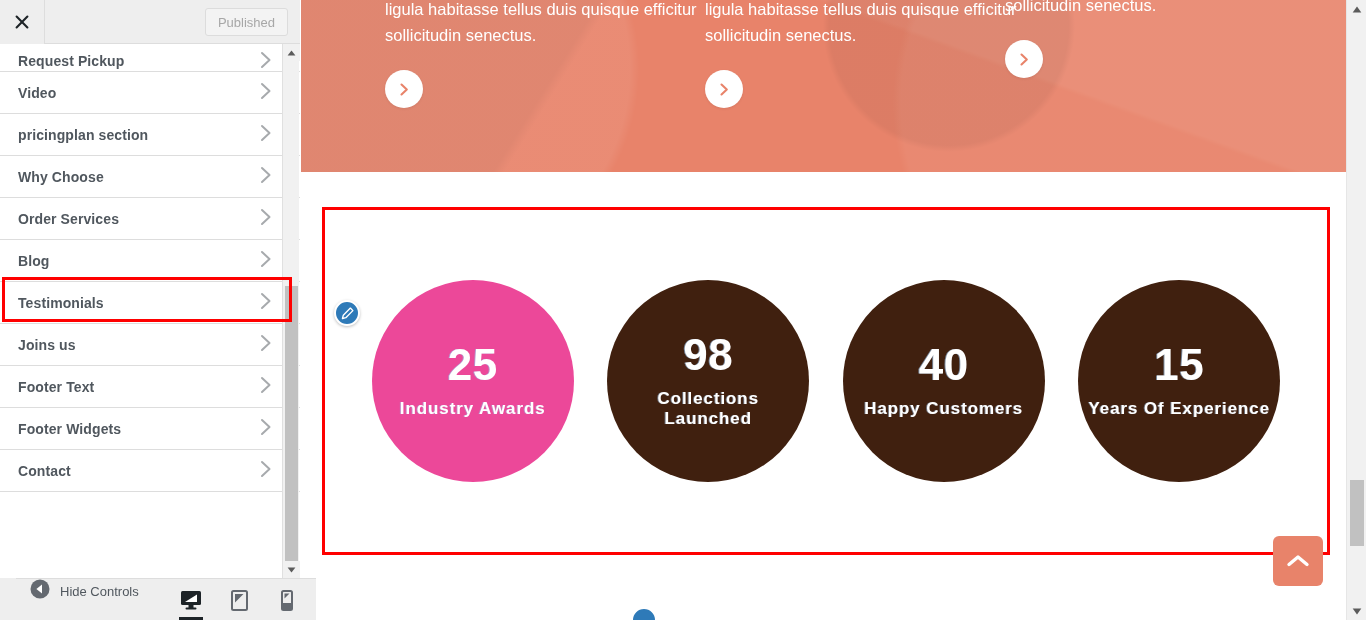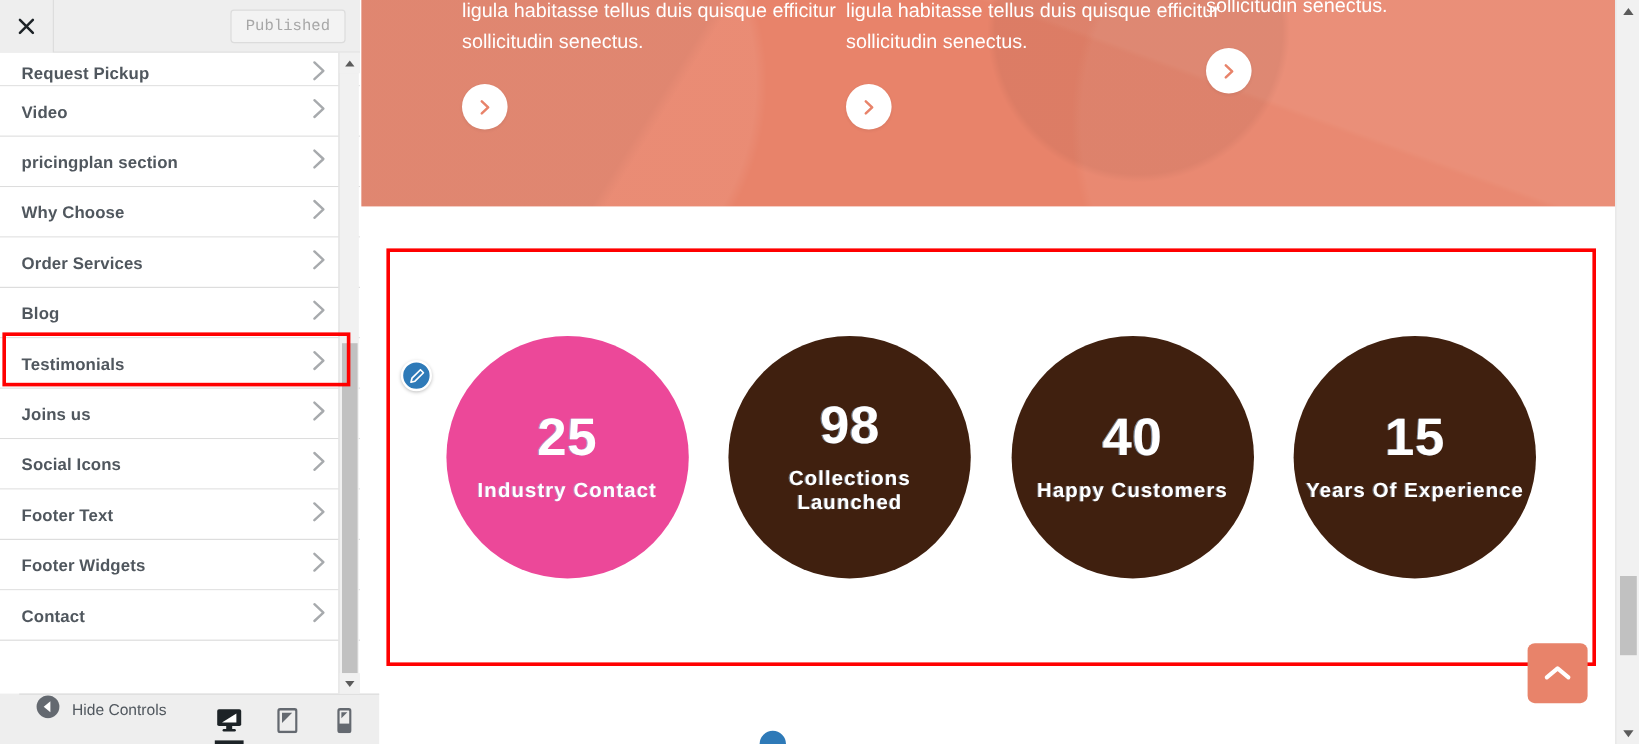--- a/index.html
+++ b/index.html
@@ -17,21 +17,21 @@
     width: 300px; height: 620px;
     background: #eeeeee;
     border-right: 1px solid #dddddd;
     z-index: 20;
   }
   #customizer-header {
     position: absolute; left: 0; top: 0;
     width: 300px; height: 44px;
     background: #eeeeee;
     border-bottom: 1px solid #dddddd;
-    display: flex; align-items: center; font-family: Liberation Mono, monospace;
+    display: flex; 
   }
   #close-btn {
     width: 45px; height: 44px;
     display: flex; align-items: center; justify-content: center;
     background: #eeeeee;
     border-right: 1px solid #dddddd;
     cursor: pointer;
   }
   #close-btn svg { display: block; }
   #header-actions {
@@ -358,26 +358,20 @@
               <path d="M2 2 L9.5 9 L2 16" fill="none" stroke="#a7aaad" stroke-width="2" stroke-linecap="round" stroke-linejoin="round"></path>
             </svg></span>
         </div>
         <div class="panel-item">
           <span class="panel-label">Joins us</span>
           <span class="chev"><svg width="12" height="18" viewBox="0 0 12 18">
               <path d="M2 2 L9.5 9 L2 16" fill="none" stroke="#a7aaad" stroke-width="2" stroke-linecap="round" stroke-linejoin="round"></path>
             </svg></span>
         </div>
         <div class="panel-item">
-          <span class="panel-label">Social Icons</span>
-          <span class="chev"><svg width="12" height="18" viewBox="0 0 12 18">
-              <path d="M2 2 L9.5 9 L2 16" fill="none" stroke="#a7aaad" stroke-width="2" stroke-linecap="round" stroke-linejoin="round"></path>
-            </svg></span>
-        </div>
-        <div class="panel-item">
           <span class="panel-label">Footer Text</span>
           <span class="chev"><svg width="12" height="18" viewBox="0 0 12 18">
               <path d="M2 2 L9.5 9 L2 16" fill="none" stroke="#a7aaad" stroke-width="2" stroke-linecap="round" stroke-linejoin="round"></path>
             </svg></span>
         </div>
         <div class="panel-item">
           <span class="panel-label">Footer Widgets</span>
           <span class="chev"><svg width="12" height="18" viewBox="0 0 12 18">
               <path d="M2 2 L9.5 9 L2 16" fill="none" stroke="#a7aaad" stroke-width="2" stroke-linecap="round" stroke-linejoin="round"></path>
             </svg></span>
@@ -478,21 +472,21 @@
     <div id="record-section">
       <div id="record-edit-pencil">
         <svg width="13" height="13" viewBox="0 0 14 14">
           <path d="M10.1 1.2 L12.8 3.9 L5.2 11.5 L1.6 12.4 L2.5 8.8 Z" fill="none" stroke="#ffffff" stroke-width="1.5" stroke-linejoin="round"></path>
         </svg>
       </div>
       <div id="counters">
 
       <div class="counter-circle" style="background: #ec4899;">
             <div class="counter-number">25</div>
-            <div class="counter-label">Industry Contact</div>
+            <div class="counter-label">Industry Awards</div>
           </div>
           <div class="counter-circle" style="background: rgb(64, 32, 15);">
             <div class="counter-number">98</div>
             <div class="counter-label">Collections Launched</div>
           </div>
           <div class="counter-circle" style="background: rgb(64, 32, 15);">
             <div class="counter-number">40</div>
             <div class="counter-label">Happy Customers</div>
           </div>
           <div class="counter-circle" style="background: rgb(64, 32, 15);">

